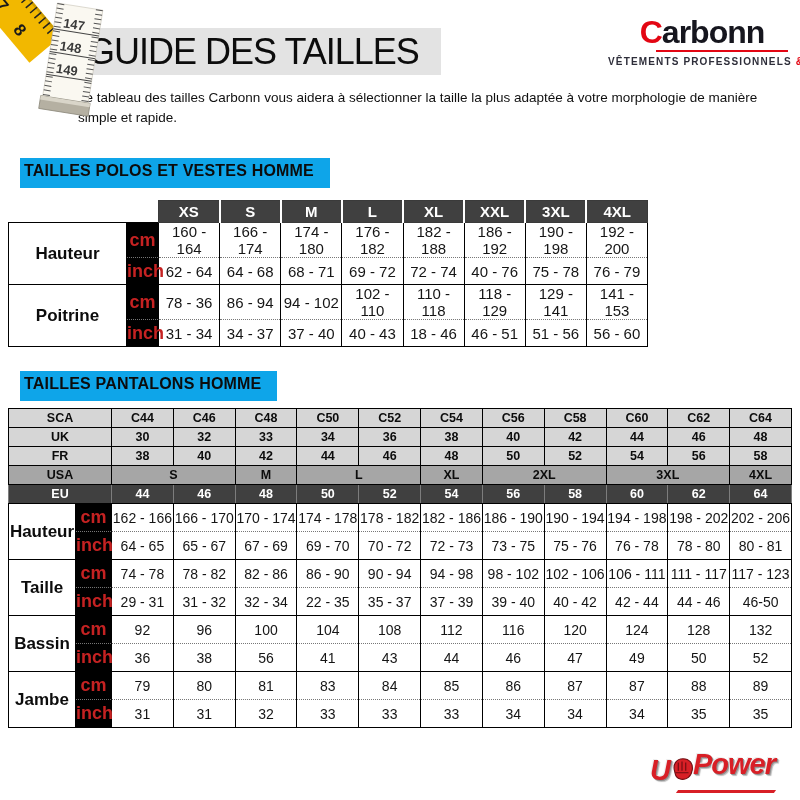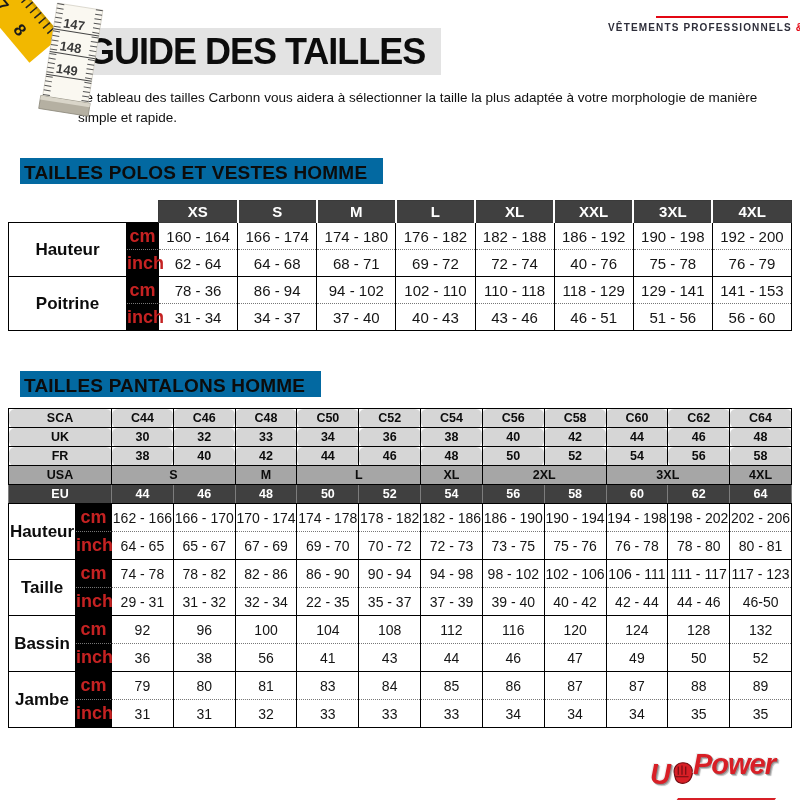--- a/index.html
+++ b/index.html
@@ -2,72 +2,72 @@
 <html><head>
 <meta charset="utf-8">
 <style>
   html,body{margin:0;padding:0;background:#fff;}
   .page{position:relative;width:800px;height:800px;background:#fff;overflow:hidden;
         font-family:"Liberation Sans",sans-serif;color:#111;}
 
   
   .tape{position:absolute;left:0;top:0;z-index:3;}
   .title-banner{position:absolute;left:55px;top:28px;width:386px;height:47px;background:#e3e3e3;z-index:1;}
-  .title-banner .title-text{display:block;font-size:36px;font-weight:bold;letter-spacing:-1px;
+  .title-banner .title-text{display:block;font-size:36px;font-weight:normal;letter-spacing:-1px;
         line-height:47px;padding-left:32px;color:#0c0c0c;white-space:nowrap;}
   .brand{position:absolute;left:608px;top:16px;width:188px;text-align:center;z-index:2;}
   .brand-name{font-size:32px;font-weight:bold;letter-spacing:-1px;line-height:1.05;color:#16161e;}
   .brand-c{color:#e30613;}
   .brand-underline{height:2px;background:#e30613;width:132px;margin:0 0 0 48px;}
   .brand-tagline{margin-top:4px;font-size:10px;font-weight:bold;letter-spacing:1.15px;
         color:#2e2e3a;white-space:nowrap;}
   .amp{color:#e30613;}
   .intro{position:absolute;left:78px;top:88px;width:710px;margin:0;font-size:13.5px;
         line-height:1.5;color:#101010;}
 
   
-  .section-heading{position:absolute;background:#0369a1;font-size:19px;font-weight:bold;
-        color:#0c0c0c;padding:4px 16px 0 4px;letter-spacing:.2px;white-space:nowrap;}
+  .section-heading{position:absolute;background:#0ea5e9;font-size:16px;font-weight:bold;
+        color:#0c0c0c;padding:4px 16px 8px 4px;letter-spacing:.2px;white-space:nowrap;}
   .sh1{left:20px;top:158px;}
   .sh2{left:20px;top:371px;}
 
   
   table{border-collapse:collapse;table-layout:fixed;}
   td,th{padding:0;text-align:center;vertical-align:middle;}
-  .t1{position:absolute;left:8px;top:200px;width:784px;}
+  .t1{position:absolute;left:8px;top:200px;width:640px;}
   .t2{position:absolute;left:8px;top:408px;width:784px;}
   .t1 th,.t1 td,.t2 th,.t2 td{border:1px solid #000;}
   .lbl{font-size:17px;font-weight:bold;background:#fff;color:#0c0c0c;}
   .unit{color:#c52222;font-weight:bold;font-size:18px;background:#000000;}
   .val{font-size:15px;font-weight:normal;color:#151515;background:#fff;}
   .t2 .val{font-size:14px;}
   .cm-row .unit,.cm-row .val{border-bottom:1px dotted #777;}
   .inch-row .unit,.inch-row .val{border-top:none;}
 
   
   .t1 thead tr{height:22px;}
   .t1 tbody tr{height:27px;}
   .t1 .blank{border:none;background:#fff;}
   .t1 .szh{background:#404040;color:#fff;font-size:15px;font-weight:bold;border:1px solid #3a3a3a;}
   .t1 .szh + .szh{border-left:2px solid #fff;}
 
   
   .t2 tr.hdr{height:19px;}
   .t2 tr.body-row{height:28px;}
   .t2 .hlabel,.t2 .hcell{font-weight:bold;font-size:12.5px;color:#0c0c0c;}
-  .t2 tr.light td{background:#d6d6d6;border-radius:6px;}
+  .t2 tr.light td{background:#d6d6d6;}
   .t2 tr.medium td{background:#a6a6a6;}
   .t2 tr.dark td{background:#404040;color:#fff;border-left:1px solid #7d7d7d;border-right:1px solid #7d7d7d;margin-left:31px;}
 
   
   .upower{position:absolute;left:650px;top:748px;display:flex;align-items:center;}
   .up-u,.up-power{font-size:29px;font-weight:bold;font-style:italic;color:#d81f26;
         text-shadow:-1px -1px 0 #ededed,1px 1px 0 #8f8f8f,2px 2px 1px #bdbdbd;letter-spacing:-1px;}
   .up-fist{margin:0 -3px 0 -2px;position:relative;top:-2px;}
-  .up-wrap{position:relative;padding-bottom:20px;}
+  .up-wrap{position:relative;padding-bottom:12px;}
   .up-bar{position:absolute;right:0;bottom:0;width:98px;height:3px;background:#d81f26;transform:skewX(-35deg);}
 </style>
 </head>
 <body>
 
 <div class="page">
 
   <svg class="tape" width="108" height="120" viewBox="0 0 108 120">
     <g transform="rotate(50 28 30)">
       <rect x="-38" y="8" width="92" height="42" fill="#f2b800"></rect>
@@ -89,20 +89,21 @@
       <rect x="53" y="100" width="50" height="13" fill="#b5b0a2" stroke="#8d897d" stroke-width="0.8"></rect>
       <rect x="53" y="100" width="50" height="4" fill="#d9d5c9"></rect>
     </g>
   </svg>
 
   <div class="title-banner">
     <span class="title-text">GUIDE DES TAILLES</span>
   </div>
 
   <div class="brand">
+    <div class="brand-name"><span class="brand-c">C</span><span>arbonn</span></div>
     <div class="brand-underline"></div>
     <div class="brand-tagline">
       <span>VÊTEMENTS PROFESSIONNELS</span>
       <span class="amp">&amp;</span>
       <span>EPI</span>
     </div>
   </div>
 
   <p class="intro">Le tableau des tailles Carbonn vous aidera à sélectionner la taille la plus adaptée à votre morphologie de manière simple et rapide.</p>
 
@@ -160,21 +161,21 @@
           <td class="val">118 - 129</td>
           <td class="val">129 - 141</td>
           <td class="val">141 - 153</td>
         </tr>
         <tr class="inch-row ">
           <td class="unit">inch</td>
           <td class="val">31 - 34</td>
           <td class="val">34 - 37</td>
           <td class="val">37 - 40</td>
           <td class="val">40 - 43</td>
-          <td class="val">43 - 46</td>
+          <td class="val">18 - 46</td>
           <td class="val">46 - 51</td>
           <td class="val">51 - 56</td>
           <td class="val">56 - 60</td>
         </tr>
       </tbody>
   </table>
 
   <div class="section-heading sh2">TAILLES PANTALONS HOMME</div>
   <table class="t2">
     <colgroup>

